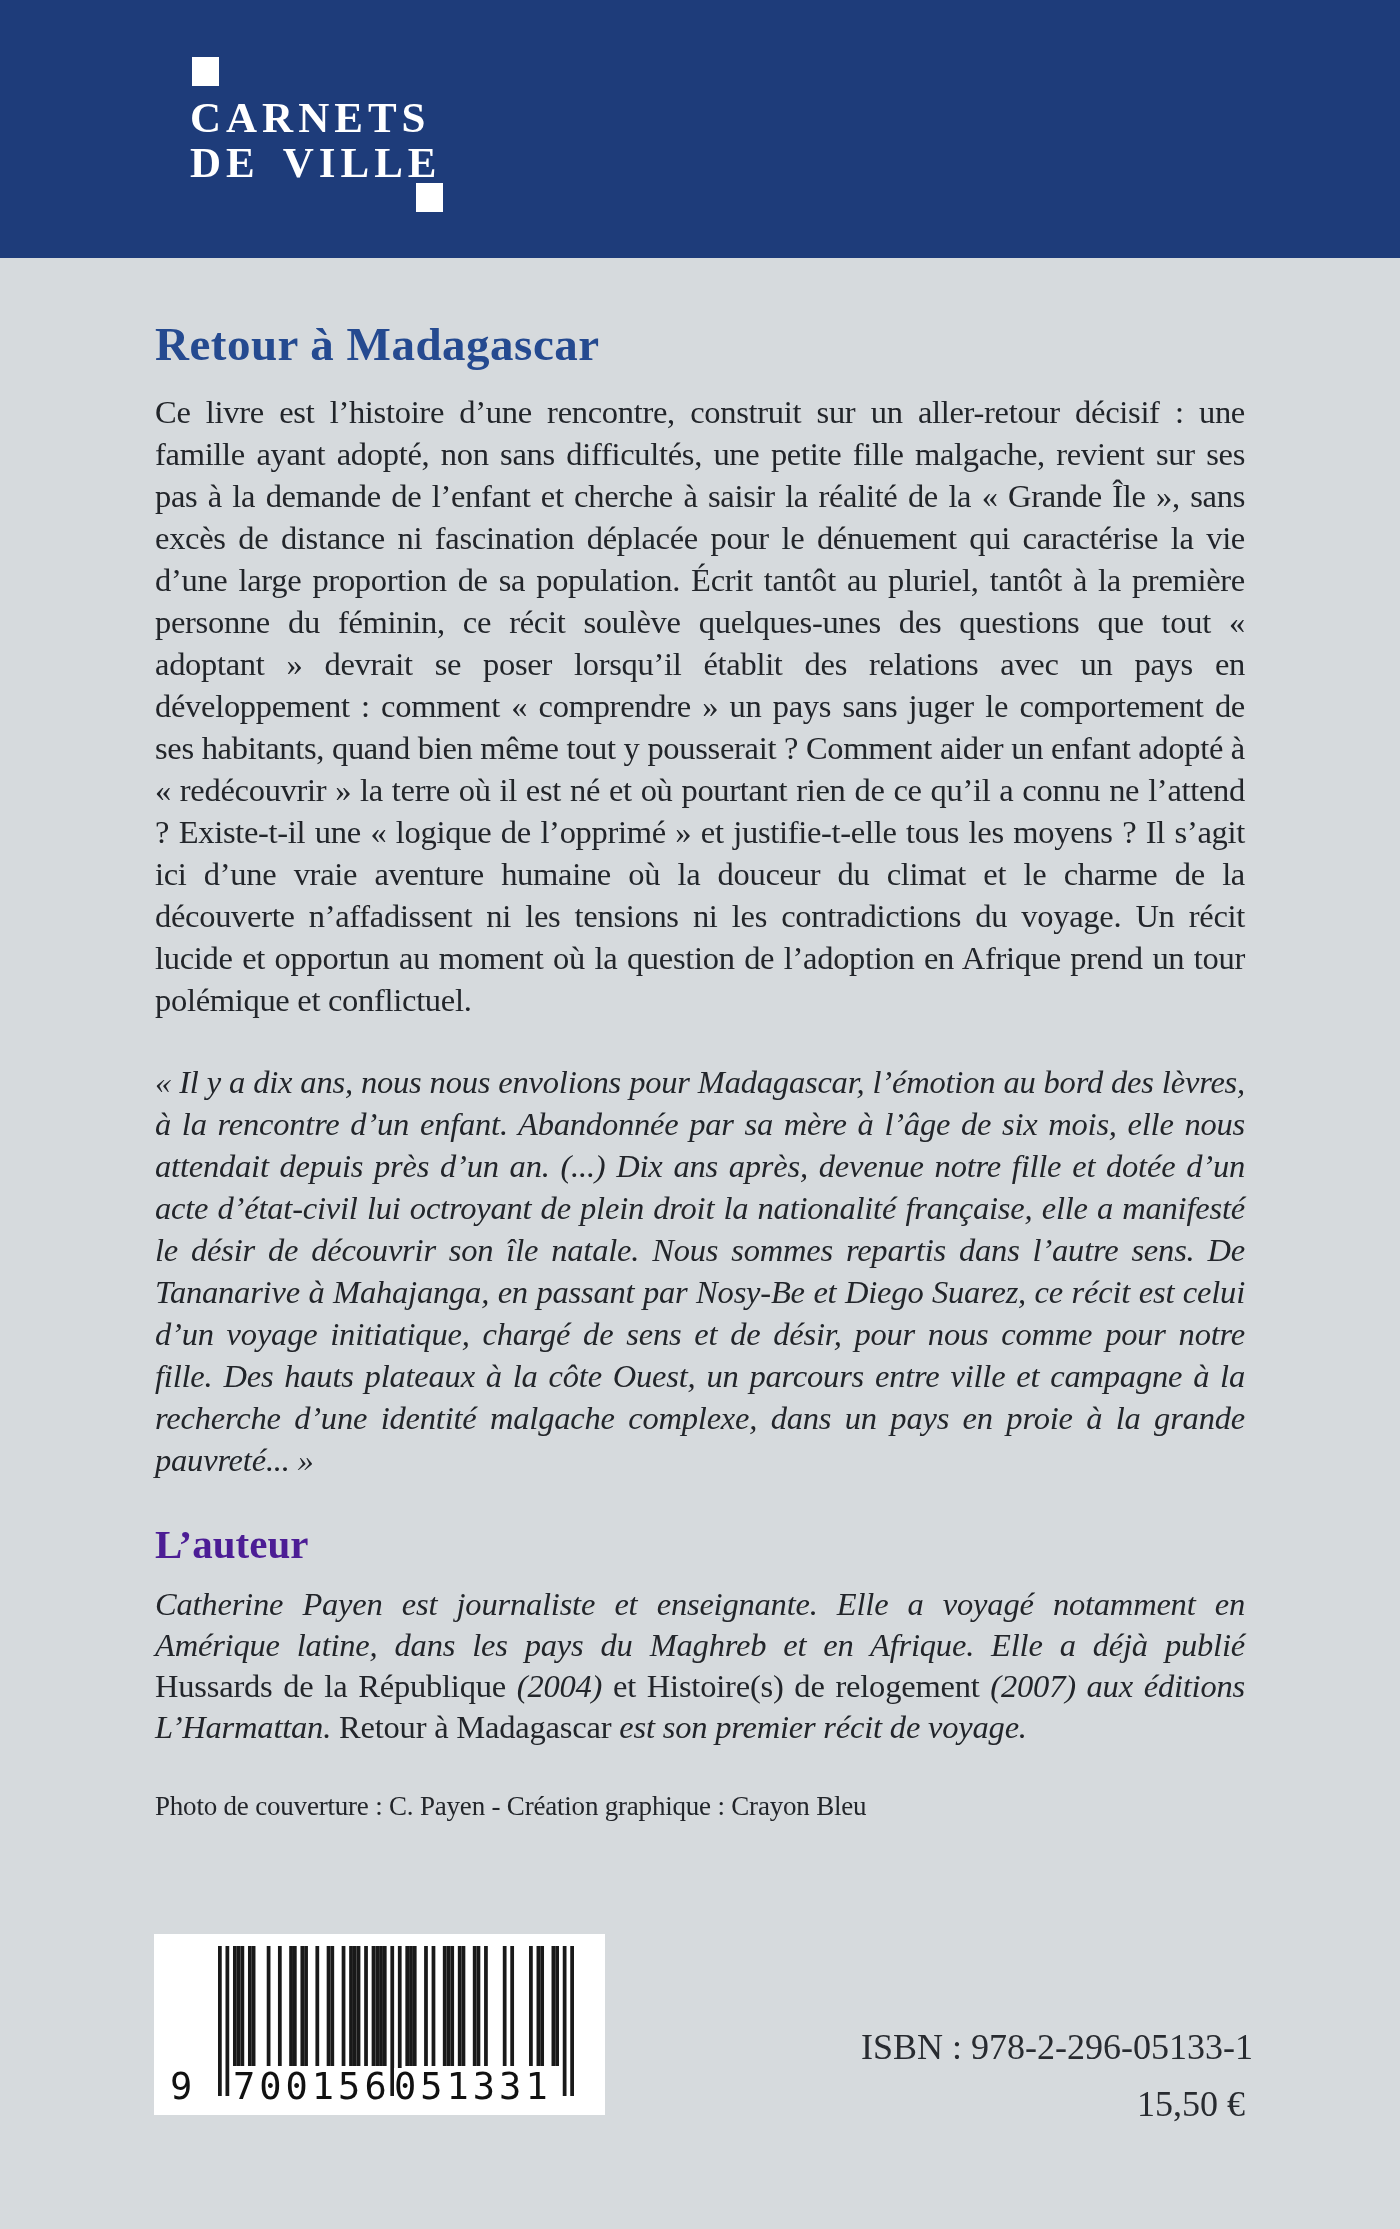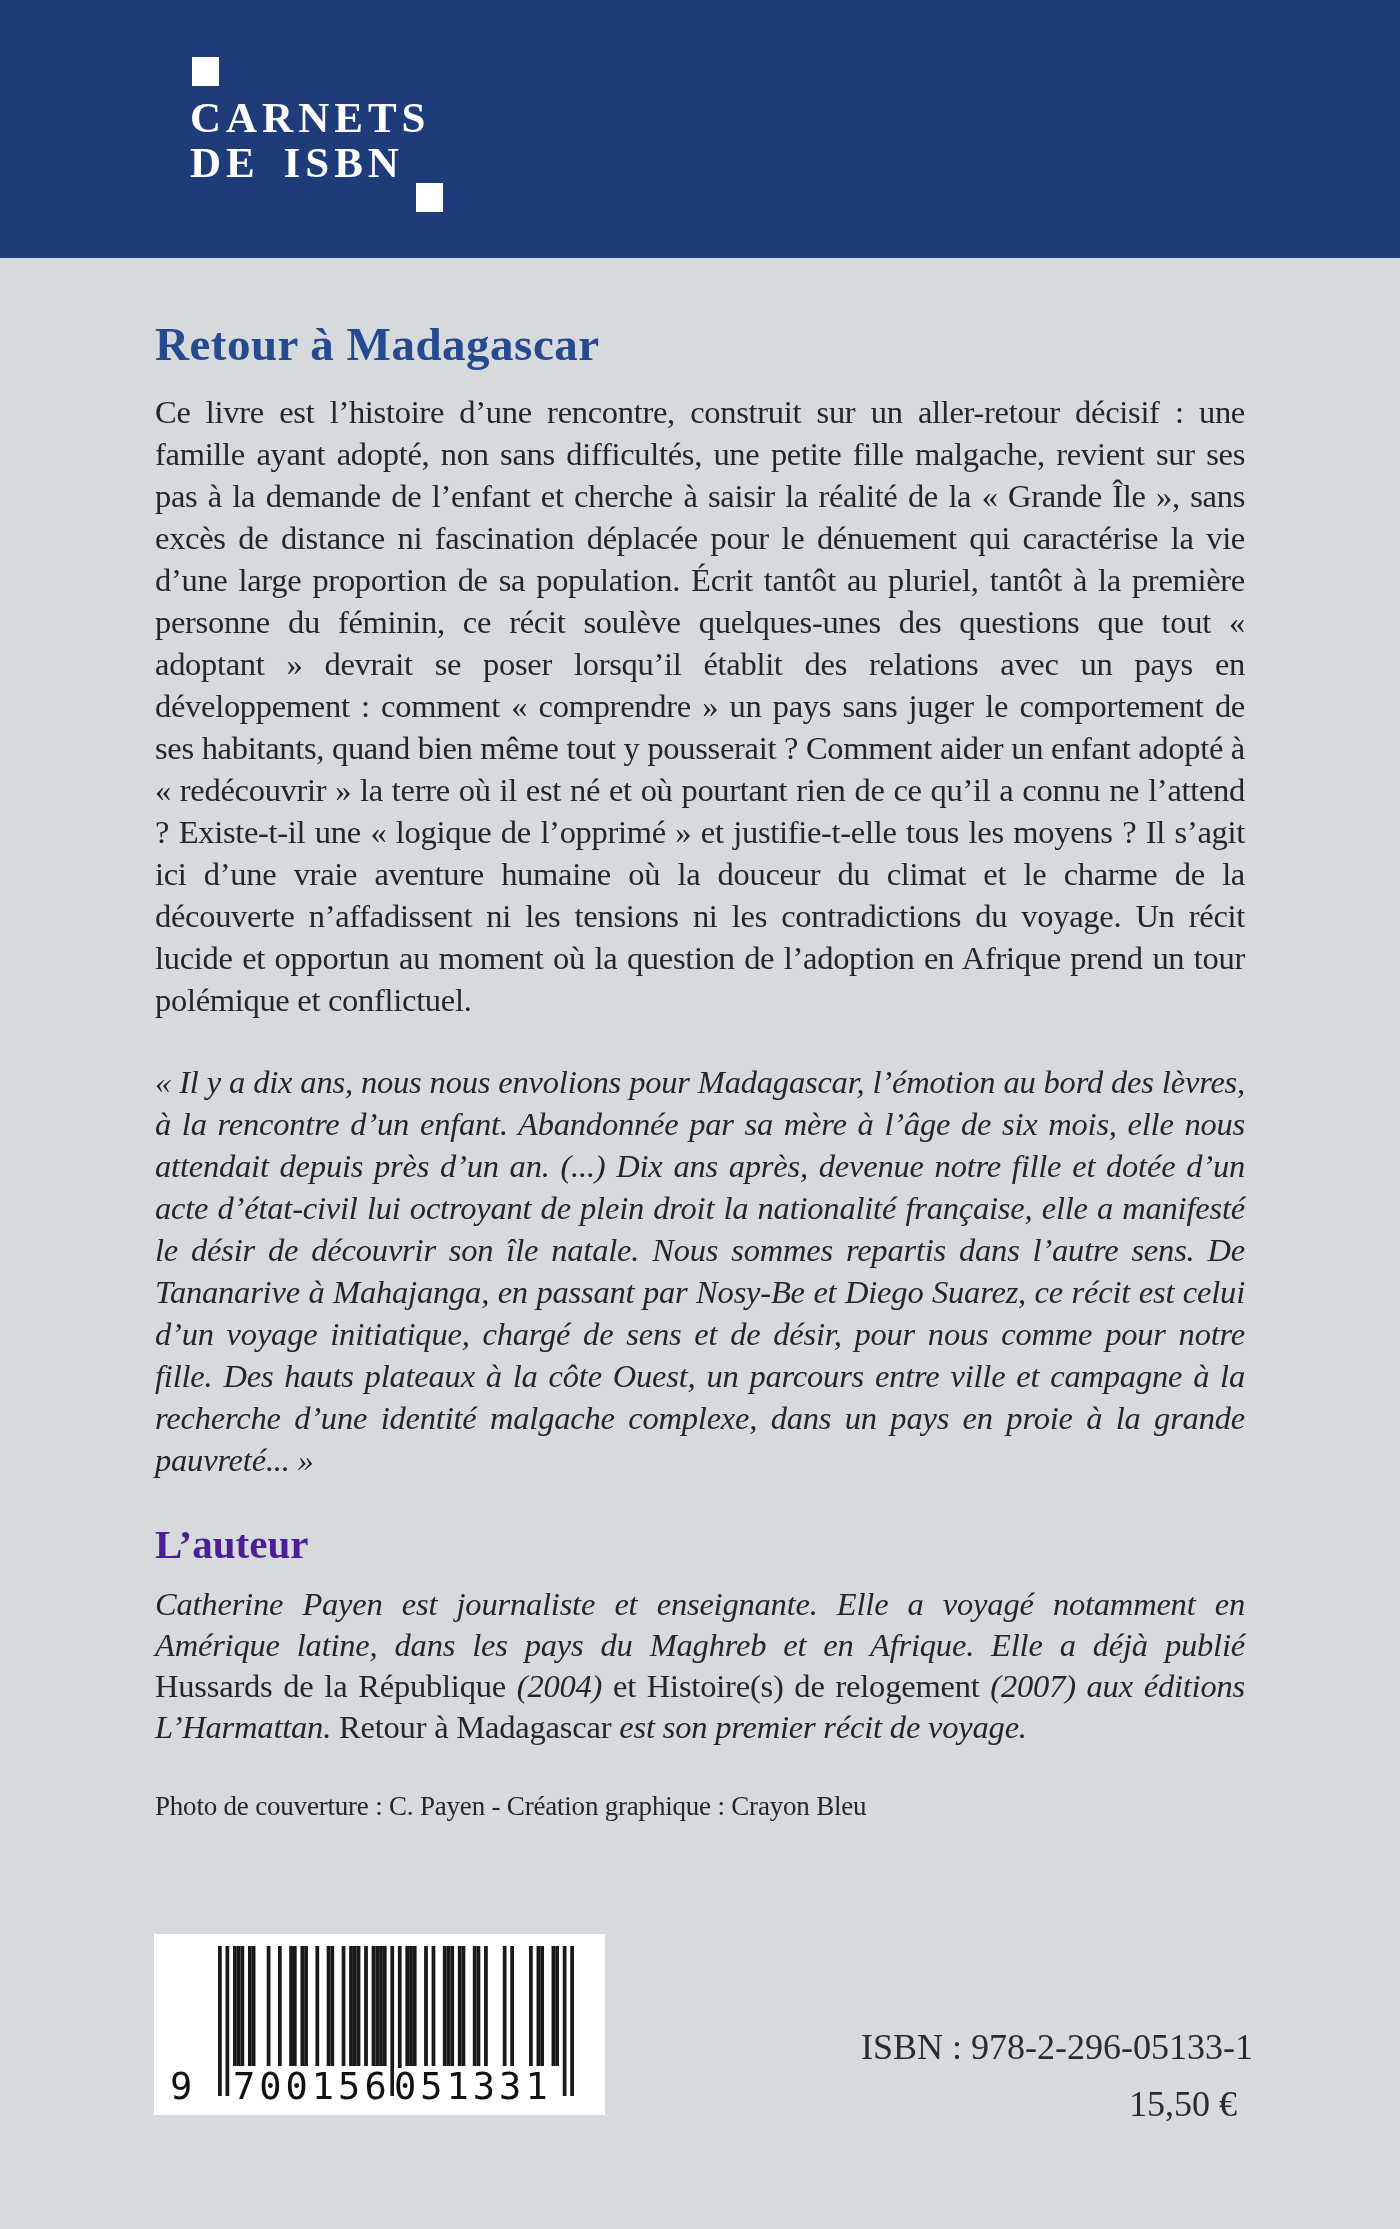--- a/index.html
+++ b/index.html
@@ -86,32 +86,32 @@
   .bc-first{left:16px;}
   .bc-g1{left:79px;width:152px;text-align:center;letter-spacing:4px;}
   .bc-g2{left:240px;width:152px;text-align:center;letter-spacing:4px;}
 
   
   .isbn-block{
     position:absolute;right:147px;top:2026px;width:600px;
     text-align:right;color:#282b30;
   }
   .isbn{font-size:36px;line-height:1.2;margin:0;}
-  .price{font-size:36px;line-height:1.2;margin:14px 16px 0 0;}
+  .price{font-size:36px;line-height:1.2;margin:14px 8px 0 0;}
 </style>
 </head>
 <body>
 
 <div class="cover">
 
   <div class="band">
     <div class="logo">
       <span class="logo-square sq-top"></span>
       <div class="logo-line logo-line1">CARNETS</div>
-      <div class="logo-line logo-line2">DE ISBN</div>
+      <div class="logo-line logo-line2">DE VILLE</div>
       <span class="logo-square sq-bottom"></span>
     </div>
   </div>
 
   <div class="content">
     <h1 class="title">Retour à Madagascar</h1>
     <p class="synopsis">Ce livre est l’histoire d’une rencontre, construit sur un aller-retour décisif : une famille ayant adopté, non sans difficultés, une petite fille malgache, revient sur ses pas à la demande de l’enfant et cherche à saisir la réalité de la « Grande Île », sans excès de distance ni fascination déplacée pour le dénuement qui caractérise la vie d’une large proportion de sa population. Écrit tantôt au pluriel, tantôt à la première personne du féminin, ce récit soulève quelques-unes des questions que tout « adoptant » devrait se poser lorsqu’il établit des relations avec un pays en développement : comment « comprendre » un pays sans juger le comportement de ses habitants, quand bien même tout y pousserait ? Comment aider un enfant adopté à « redécouvrir » la terre où il est né et où pourtant rien de ce qu’il a connu ne l’attend ? Existe-t-il une « logique de l’opprimé » et justifie-t-elle tous les moyens ? Il s’agit ici d’une vraie aventure humaine où la douceur du climat et le charme de la découverte n’affadissent ni les tensions ni les contradictions du voyage. Un récit lucide et opportun au moment où la question de l’adoption en Afrique prend un tour polémique et conflictuel.</p>
     <p class="quote">« Il y a dix ans, nous nous envolions pour Madagascar, l’émotion au bord des lèvres, à la rencontre d’un enfant. Abandonnée par sa mère à l’âge de six mois, elle nous attendait depuis près d’un an. (...) Dix ans après, devenue notre fille et dotée d’un acte d’état-civil lui octroyant de plein droit la nationalité française, elle a manifesté le désir de découvrir son île natale. Nous sommes repartis dans l’autre sens. De Tananarive à Mahajanga, en passant par Nosy-Be et Diego Suarez, ce récit est celui d’un voyage initiatique, chargé de sens et de désir, pour nous comme pour notre fille. Des hauts plateaux à la côte Ouest, un parcours entre ville et campagne à la recherche d’une identité malgache complexe, dans un pays en proie à la grande pauvreté... »</p>
     <h2 class="author-heading">L’auteur</h2>
     <p class="bio"><span class="seg-italic">Catherine Payen est journaliste et enseignante. Elle a voyagé notamment en Amérique latine, dans les pays du Maghreb et en Afrique. Elle a déjà publié </span><span class="seg-roman">Hussards de la République </span><span class="seg-italic">(2004)</span><span class="seg-roman"> et Histoire(s) de relogement </span><span class="seg-italic">(2007)</span><span class="seg-italic"> aux éditions L’Harmattan. </span><span class="seg-roman">Retour à Madagascar </span><span class="seg-italic">est son premier récit de voyage.</span></p>

